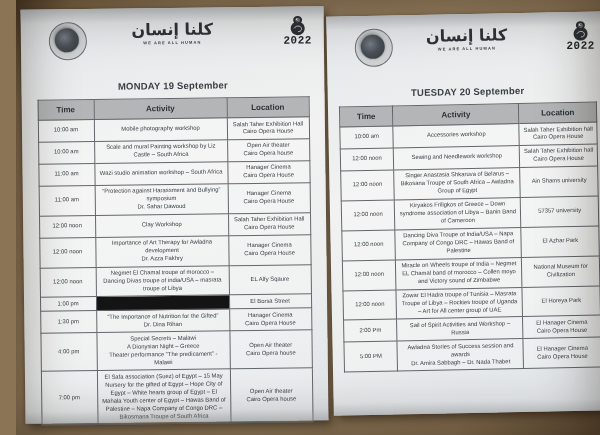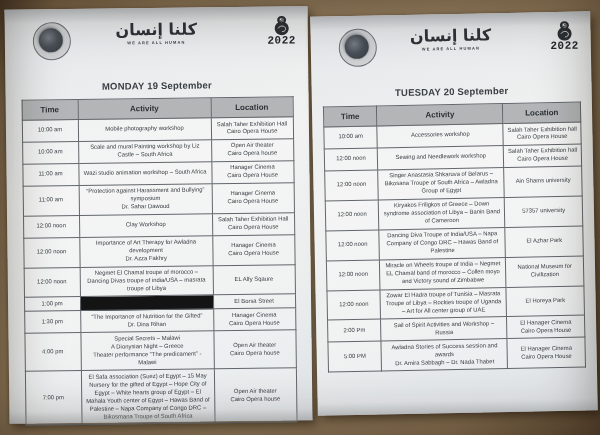--- a/index.html
+++ b/index.html
@@ -6,20 +6,21 @@
   body{
     width:600px;height:435px;overflow:hidden;position:relative;
     font-family:"Liberation Sans",sans-serif;
     background:#8b7356;
   }
   .scene{
     position:absolute;inset:0;
     background:
       radial-gradient(120% 90% at 55% 45%, rgba(255,255,255,.08), rgba(0,0,0,0) 60%),
       linear-gradient(118deg,#4e3c29 0%,#7a6447 7%,#8d7658 22%,#957e5f 55%,#877052 82%,#5d4933 100%);
+    margin-left: 16px;
   }
   .scene::after{
     content:'';position:absolute;inset:0;pointer-events:none;
     box-shadow:inset 0 0 60px rgba(25,15,5,.45);
   }
   .paper{
     position:absolute;
     background:linear-gradient(165deg,#e4e7ea 0%,#f1f2f1 40%,#eceeee 70%,#dfe3e7 100%);
     box-shadow:4px 5px 9px rgba(25,15,5,.5), -1px 0 3px rgba(25,15,5,.25);
   }

